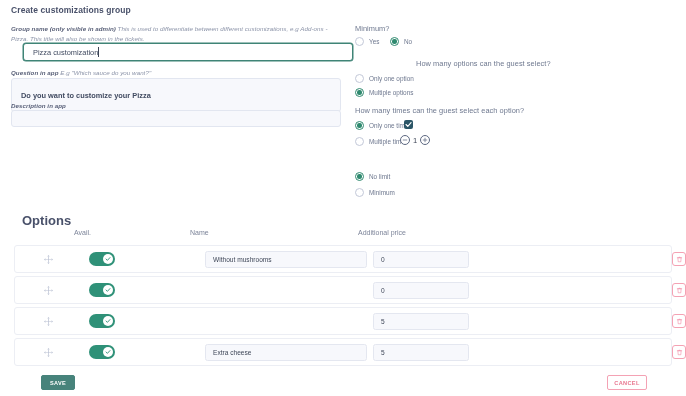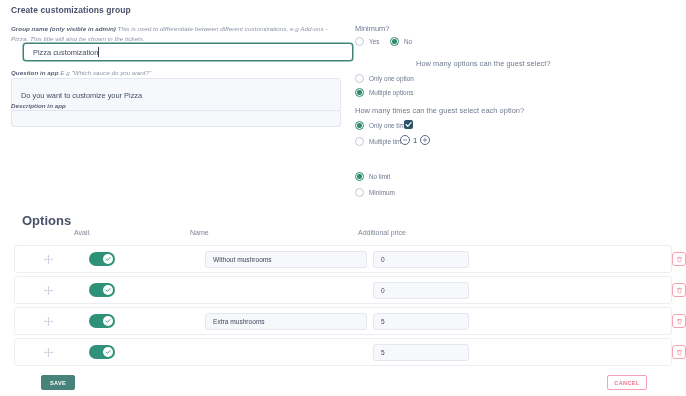--- a/index.html
+++ b/index.html
@@ -145,21 +145,21 @@
     <span class="lbl-strong">Group name (only visible in admin)</span><span> This is used to differentiate between different customizations, e.g Add-ons - Pizza. This title will also be shown in the tickets.</span>
   </div>
 
   <input class="field-input focused" style="left: 23px; top: 43px; width: 330px; height: 18px;" value="Pizza customization">
   <div class="caret" style="left:98px; top:47px; height:10px;"></div>
 
   <div class="helper" style="left:11px; top:68px; width:330px;">
     <span class="lbl-strong">Question in app</span><span> E.g "Which sauce do you want?"</span>
   </div>
 
-  <input class="field-input" style="left: 11px; top: 78px; width: 330px; height: 34px;" value="Do you want to customize your Pizza">
+  <input class="field-input" style="left: 11px; top: 78px; width: 330px; height: 34px; font-weight: bold;" value="Do you want to customize your Pizza">
 
   <div class="helper" style="left:11px; top:101px; width:330px;">
     <span class="lbl-strong">Description in app</span>
   </div>
 
   <input class="field-input" style="left: 11px; top: 110px; width: 330px; height: 17px;" value="">
 
   <div class="q-label" style="left:355px; top:24px;">Minimum?</div>
   <div class="radio-row" style="left:355px; top:37px;">
     <span class="radio"></span>
@@ -271,21 +271,20 @@
         <path d="M8 1.5 L6.3 3.6 H9.7 Z M8 14.5 L6.3 12.4 H9.7 Z M1.5 8 L3.6 6.3 V9.7 Z M14.5 8 L12.4 6.3 V9.7 Z M7.5 4 H8.5 V12 H7.5 Z M4 7.5 H12 V8.5 H4 Z" fill="#b9c0d2"></path>
       </svg>
     </span>
     <span class="toggle">
       <span class="toggle-knob">
         <svg width="6" height="6" viewBox="0 0 10 10">
           <path d="M1.8 5 L4 7.3 L8.3 2.6" stroke="#2f9178" stroke-width="1.5" fill="none" stroke-linecap="round" stroke-linejoin="round"></path>
         </svg>
       </span>
     </span>
-    <input class="cell-input cell-name" value="Extra mushrooms" style="">
     <input class="cell-input cell-price" value="5" style="">
     <span class="del-btn">
       <svg width="7" height="7" viewBox="0 0 16 16">
         <path d="M3 4 H13 M6.5 4 V2.8 H9.5 V4 M4.3 4 L5 13.2 H11 L11.7 4" stroke="#ef6f8e" stroke-width="1.1" fill="none" stroke-linecap="round" stroke-linejoin="round"></path>
       </svg>
     </span>
   </div>
 
   <div class="row" style="top:338px;">
     <span class="drag">
@@ -293,20 +292,21 @@
         <path d="M8 1.5 L6.3 3.6 H9.7 Z M8 14.5 L6.3 12.4 H9.7 Z M1.5 8 L3.6 6.3 V9.7 Z M14.5 8 L12.4 6.3 V9.7 Z M7.5 4 H8.5 V12 H7.5 Z M4 7.5 H12 V8.5 H4 Z" fill="#b9c0d2"></path>
       </svg>
     </span>
     <span class="toggle">
       <span class="toggle-knob">
         <svg width="6" height="6" viewBox="0 0 10 10">
           <path d="M1.8 5 L4 7.3 L8.3 2.6" stroke="#2f9178" stroke-width="1.5" fill="none" stroke-linecap="round" stroke-linejoin="round"></path>
         </svg>
       </span>
     </span>
+    <input class="cell-input cell-name" value="Extra cheese" style="">
     <input class="cell-input cell-price" value="5" style="">
     <span class="del-btn">
       <svg width="7" height="7" viewBox="0 0 16 16">
         <path d="M3 4 H13 M6.5 4 V2.8 H9.5 V4 M4.3 4 L5 13.2 H11 L11.7 4" stroke="#ef6f8e" stroke-width="1.1" fill="none" stroke-linecap="round" stroke-linejoin="round"></path>
       </svg>
     </span>
   </div>
 
   <div class="btn-save">SAVE</div>
   <div class="btn-cancel">CANCEL</div>

